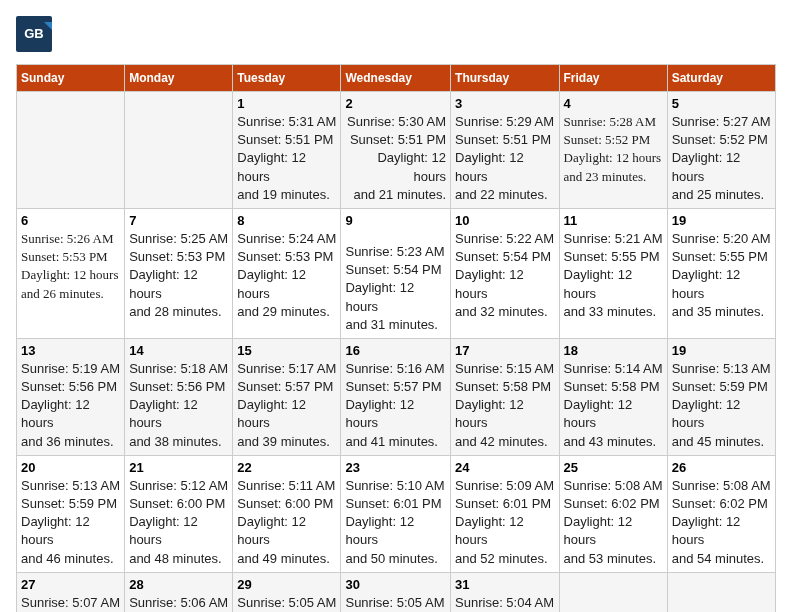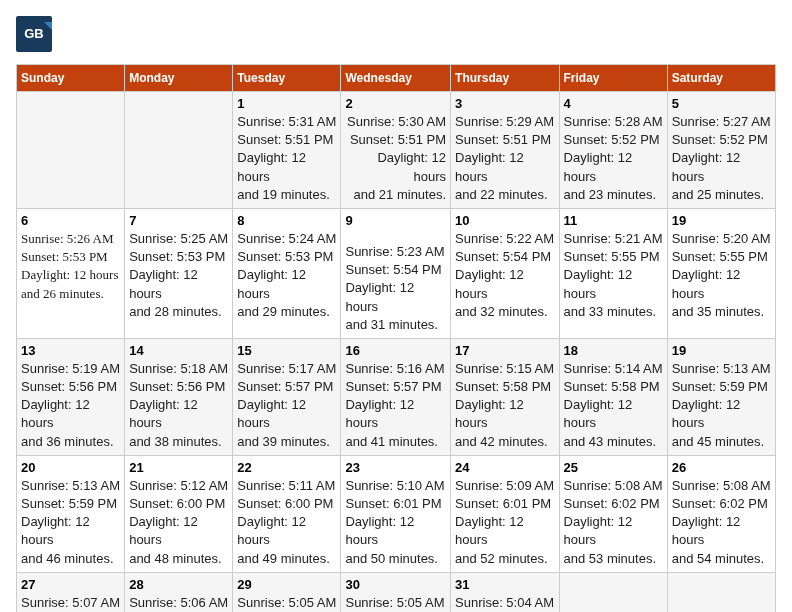--- a/index.html
+++ b/index.html
@@ -124,21 +124,21 @@
         </td>
         <td>
           <span class="day-number">3</span>
           <div class="day-info" style="white-space: pre-line;">Sunrise: 5:29 AM
 Sunset: 5:51 PM
 Daylight: 12 hours
 and 22 minutes.</div>
         </td>
         <td>
           <span class="day-number">4</span>
-          <div class="day-info" style="white-space: pre-line;">Sunrise: 5:28 AM
+          <div class="day-info" style="white-space: pre-line; font-family: Liberation Serif, serif;">Sunrise: 5:28 AM
 Sunset: 5:52 PM
 Daylight: 12 hours
 and 23 minutes.</div>
         </td>
         <td>
           <span class="day-number">5</span>
           <div class="day-info" style="white-space: pre-line;">Sunrise: 5:27 AM
 Sunset: 5:52 PM
 Daylight: 12 hours
 and 25 minutes.</div>

